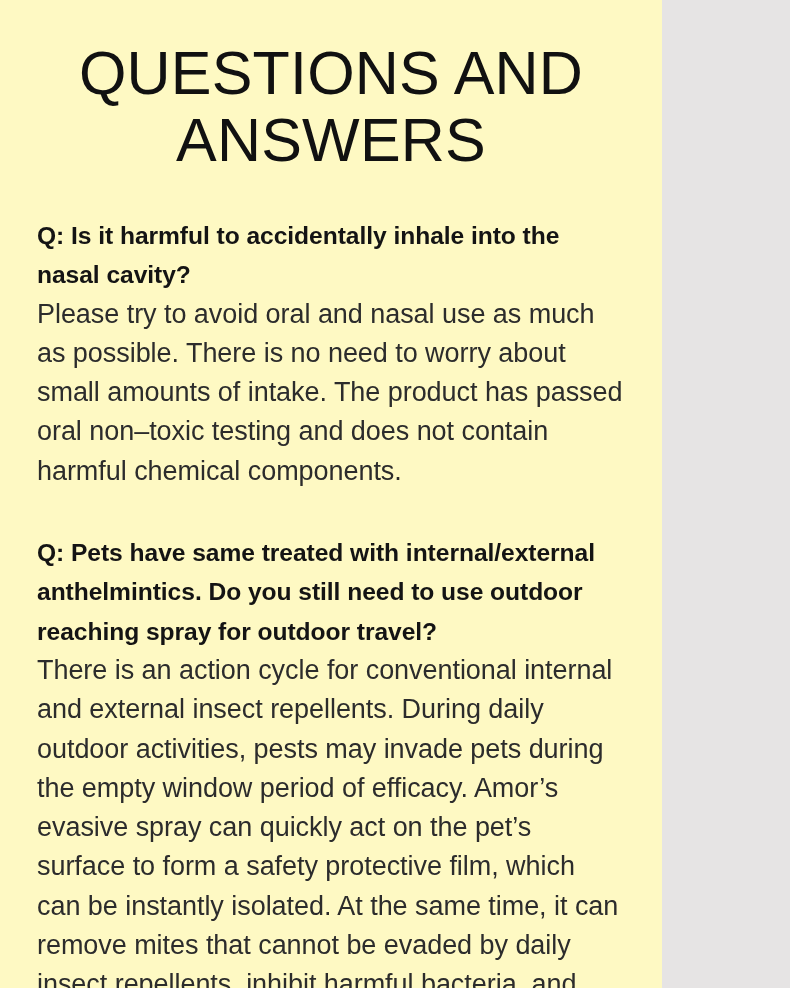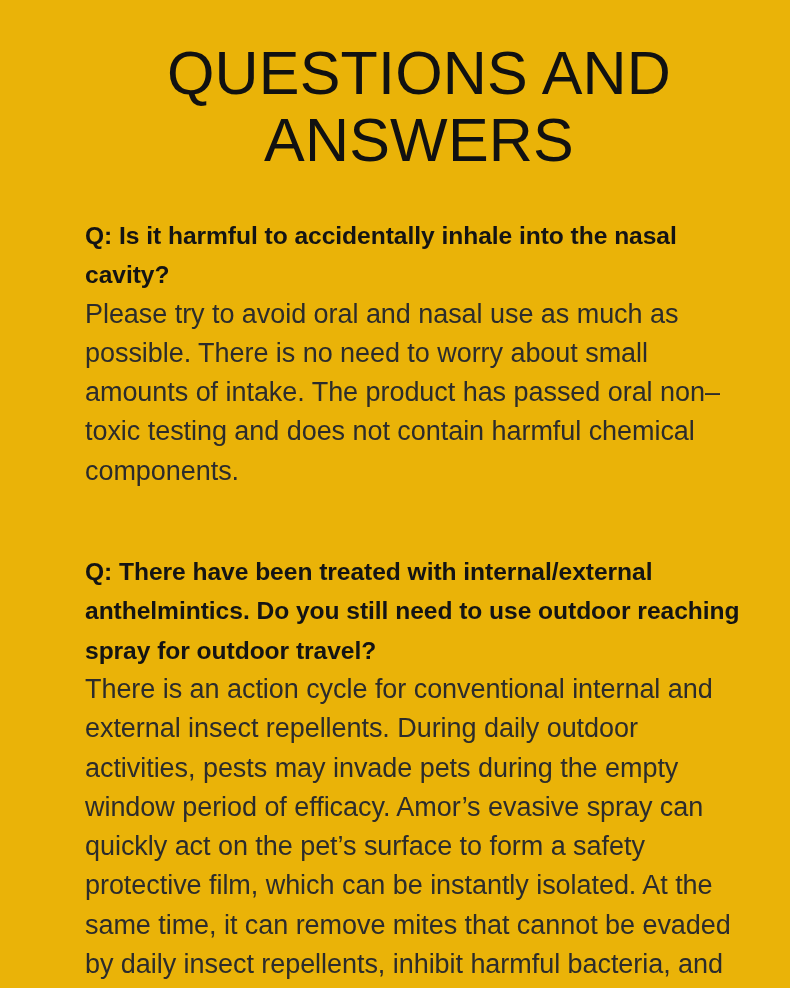--- a/index.html
+++ b/index.html
@@ -10,25 +10,24 @@
     width: 790px;
     height: 988px;
     background: #e6e4e4;
     font-family: "Liberation Sans", "DejaVu Sans", sans-serif;
     -webkit-font-smoothing: antialiased;
     overflow: hidden;
   }
 
   .page {
     position: relative;
-    width: 790px;
+    width: 662px;
     height: 988px;
-    background: #eab308;
+    background: #fef9c3;
     box-sizing: border-box;
-    padding-left: 48px;
   }
 
   
   .title-block {
     padding-top: 40px;
     text-align: center;
   }
   .page-title {
     margin: 0;
     font-size: 61px;
@@ -42,21 +41,21 @@
     margin-right: auto;
   }
 
   
   .qa-body {
     margin-top: 42px;
     padding-left: 37px;
     padding-right: 37px;
   }
   .qa-block {
-    margin-bottom: 61px;
+    margin-bottom: 42px;
   }
   .qa-block:last-child {
     margin-bottom: 0;
   }
   .qa-question {
     margin: 0;
     font-size: 24.6px;
     line-height: 39.3px;
     font-weight: 700;
     color: #141414;
@@ -81,19 +80,19 @@
   </div>
 
   <div class="qa-body">
 
     <div class="qa-block">
       <p class="qa-question">Q: Is it harmful to accidentally inhale into the nasal cavity?</p>
       <p class="qa-answer">Please try to avoid oral and nasal use as much as possible. There is no need to worry about small amounts of intake. The product has passed oral non–toxic testing and does not contain harmful chemical components.</p>
     </div>
 
     <div class="qa-block">
-      <p class="qa-question">Q: There have been treated with internal/external anthelmintics. Do you still need to use outdoor reaching spray for outdoor travel?</p>
+      <p class="qa-question">Q: Pets have same treated with internal/external anthelmintics. Do you still need to use outdoor reaching spray for outdoor travel?</p>
       <p class="qa-answer">There is an action cycle for conventional internal and external insect repellents. During daily outdoor activities, pests may invade pets during the empty window period of efficacy. Amor’s evasive spray can quickly act on the pet’s surface to form a safety protective film, which can be instantly isolated. At the same time, it can remove mites that cannot be evaded by daily insect repellents, inhibit harmful bacteria, and build a health protection network without dead corners together with conventional insect repellents.</p>
     </div>
 
   </div>
 
 </div>
 
 </body></html>

